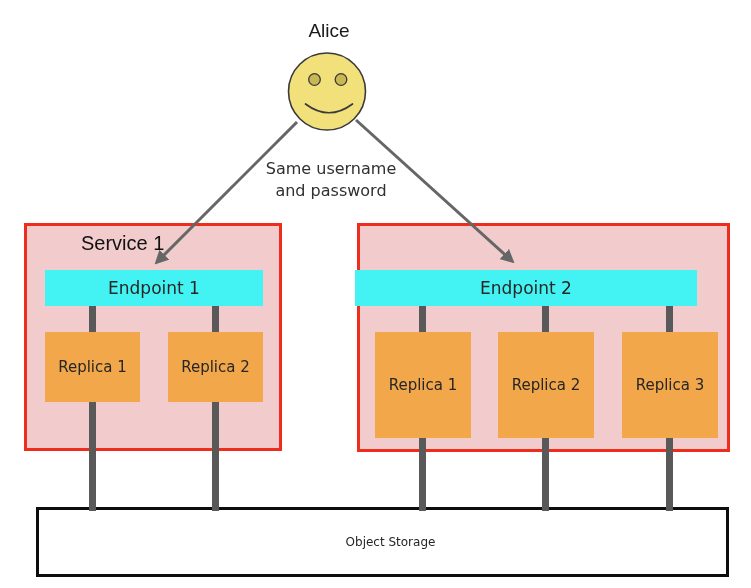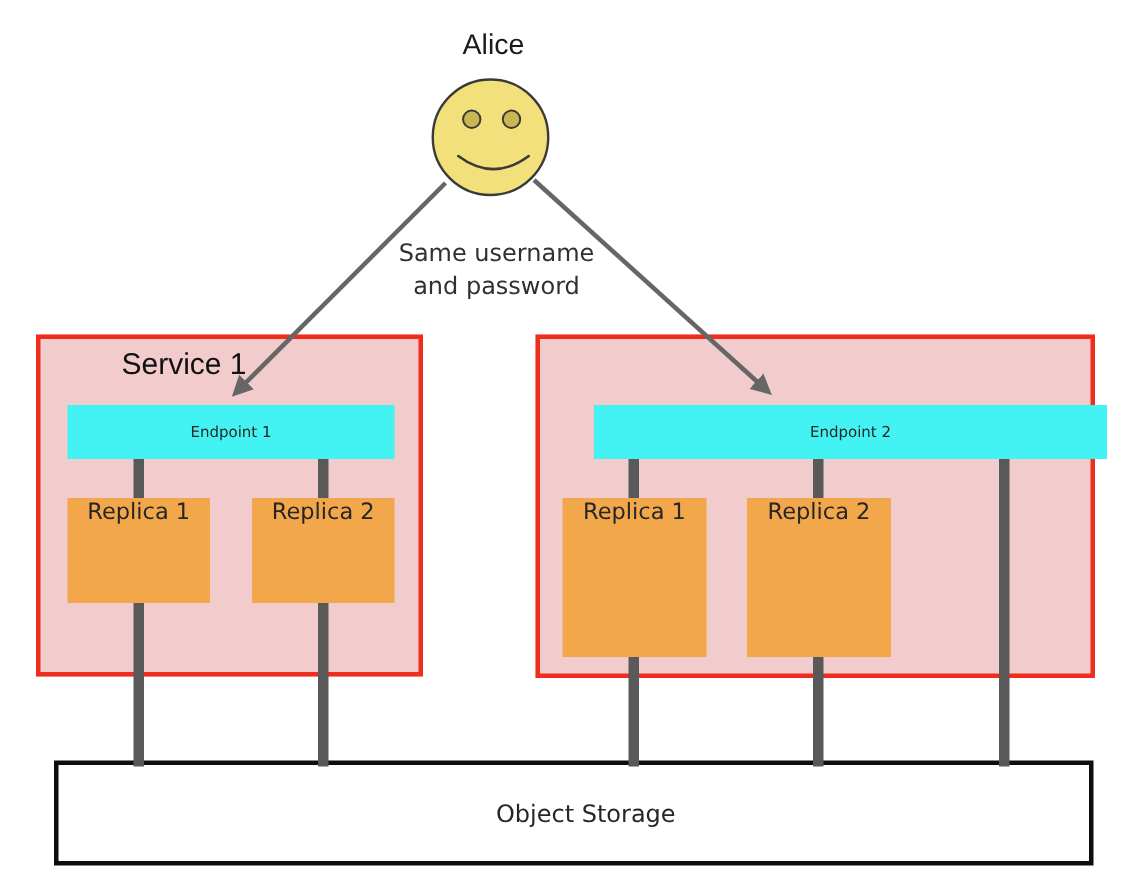--- a/index.html
+++ b/index.html
@@ -21,43 +21,43 @@
   }
   .service-1{left:24px;top:223px;width:258px;height:228px;}
   .service-2{left:357px;top:223px;width:373px;height:229px;}
   .service-title{
     font-family:"Liberation Sans",sans-serif;font-size:20px;color:#111;z-index:3;
   }
   .service-title.s1{left:48px;top:232px;margin-left:33px;}
   .service-title.s2{left:381px;top:232px;}
   .endpoint{
     background:#43F3F3;z-index:3;display:flex;align-items:center;justify-content:center;
-    font-size:10px;color:#262626;
+    font-size:17px;color:#262626;
   }
   .endpoint-1{left:45px;top:270px;width:218px;height:36px;}
-  .endpoint-2{left:396px;top:270px;width:342px;height:36px;}
+  .endpoint-2{left:355px;top:270px;width:342px;height:36px;}
   .replica{
-    background:#F2A74B;z-index:3;display:flex;align-items:flex-start;justify-content:center;
+    background:#F2A74B;z-index:3;display:flex;align-items:center;justify-content:center;
     font-size:15px;color:#262626;
   }
   .s1r{top:332px;width:95px;height:70px;}
   .s2r{top:332px;width:96px;height:106px;}
   .s1r1{left:45px;}  .s1r2{left:168px;}
   .s2r1{left:375px;} .s2r2{left:498px;} .s2r3{left:622px;}
   .connector{
     width:7px;background:#595959;z-index:2;
   }
   .c-s1{top:306px;height:205px;}
   .c-s2{top:305px;height:206px;}
   .c1{left:89px;} .c2{left:212px;}
   .c3{left:419px;} .c4{left:542px;} .c5{left:666px;}
   .storage{
     left:36px;top:507px;width:693px;height:70px;background:#ffffff;border:3px solid #0D0D0D;
     z-index:1;display:flex;align-items:center;justify-content:center;
-    font-size:16px;color:#262626;padding-left:16px;
+    font-size:12px;color:#262626;padding-left:16px;
   }
   .overlay{
     position:absolute;left:0;top:0;width:751px;height:588px;z-index:5;pointer-events:none;
   }
 </style>
 </head>
 <body>
 
 <div class="canvas">
 
@@ -90,20 +90,23 @@
   <div class="abs replica s1r s1r2">
     <span>Replica 2</span>
   </div>
 
   <div class="abs replica s2r s2r1">
     <span>Replica 1</span>
   </div>
   <div class="abs replica s2r s2r2">
     <span>Replica 2</span>
   </div>
+  <div class="abs replica s2r s2r3">
+    <span>Replica 3</span>
+  </div>
 
   <div class="abs storage">
     <span>Object Storage</span>
   </div>
 
   <svg class="overlay" viewBox="0 0 751 588">
     <defs>
       <marker id="arrowhead" viewBox="0 0 10 10" refX="7.5" refY="5" markerWidth="4.6" markerHeight="4.6" orient="auto-start-reverse">
         <path d="M0,0 L10,5 L0,10 z" fill="#666666"></path>
       </marker>

